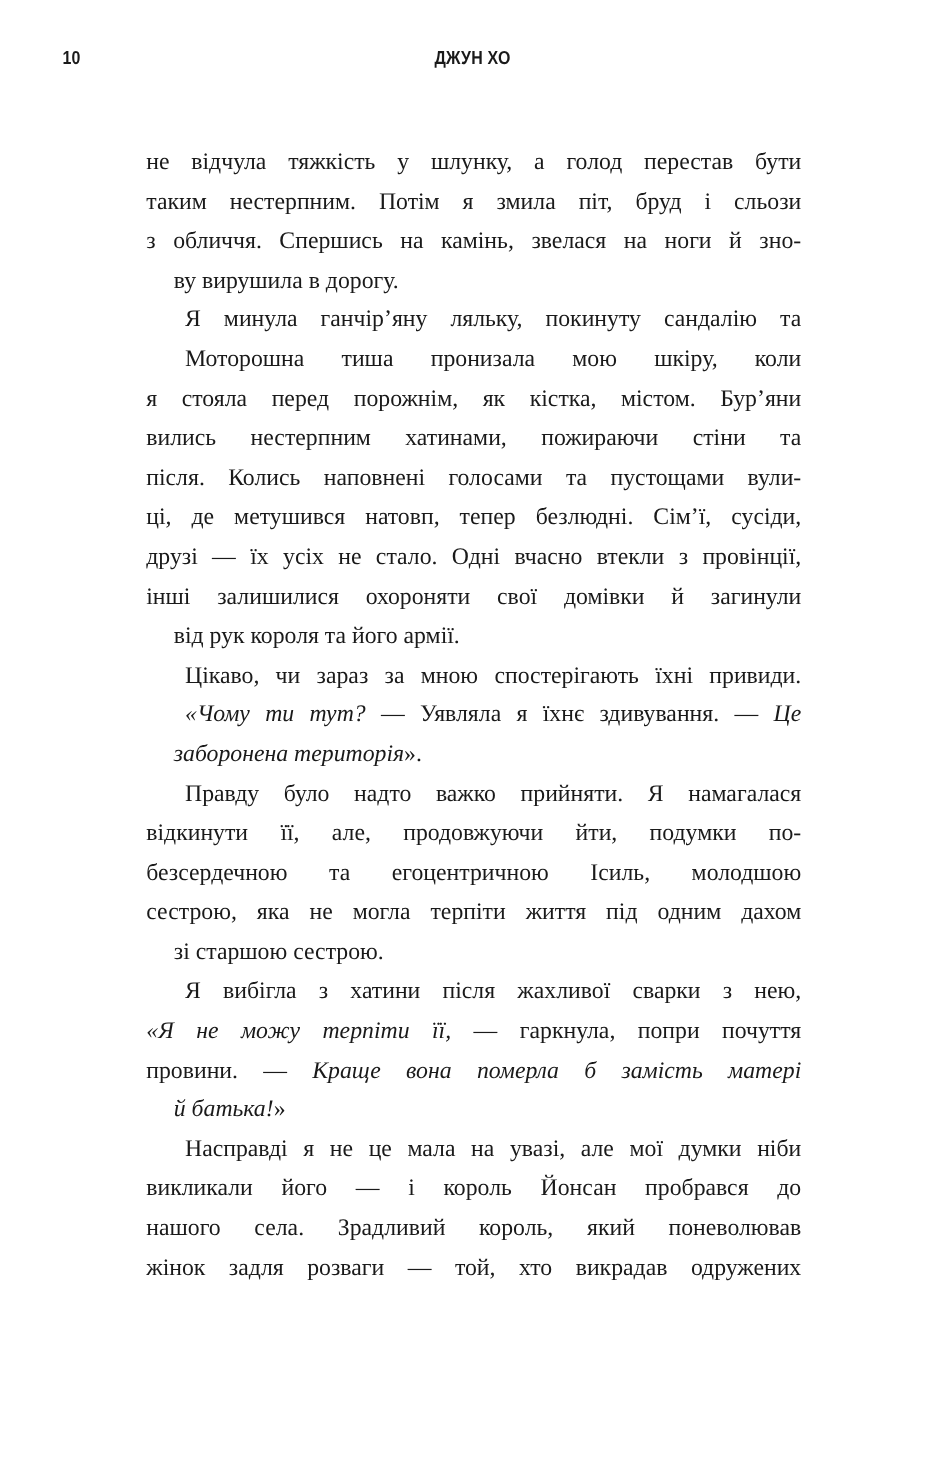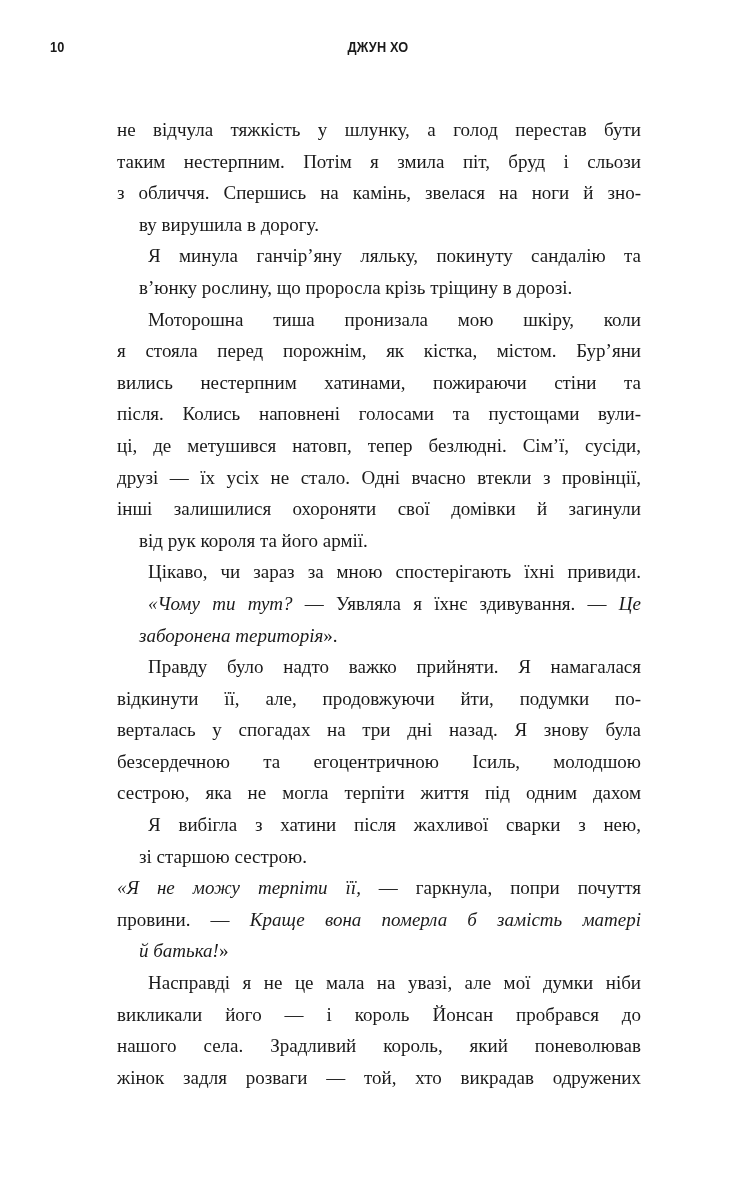--- a/index.html
+++ b/index.html
@@ -30,39 +30,37 @@
   <span class="page-number">10</span>
   <span class="author">ДЖУН ХО</span>
 </div>
 
 <div class="body-text">
   <span class="line">не відчула тяжкість у шлунку, а голод перестав бути</span>
   <span class="line">таким нестерпним. Потім я змила піт, бруд і сльози</span>
   <span class="line">з обличчя. Спершись на камінь, звелася на ноги й зно-</span>
   <span class="line last">ву вирушила в дорогу.</span>
   <span class="line indent">Я минула ганчір’яну ляльку, покинуту сандалію та</span>
-  <span class="line last">в’юнку рослину, що проросла крізь тріщину в дорозі.</span>
   <span class="line indent">Моторошна тиша пронизала мою шкіру, коли</span>
   <span class="line">я стояла перед порожнім, як кістка, містом. Бур’яни</span>
   <span class="line">вились нестерпним хатинами, пожираючи стіни та</span>
   <span class="line">після. Колись наповнені голосами та пустощами вули-</span>
   <span class="line">ці, де метушився натовп, тепер безлюдні. Сім’ї, сусіди,</span>
   <span class="line">друзі — їх усіх не стало. Одні вчасно втекли з провінції,</span>
   <span class="line">інші залишилися охороняти свої домівки й загинули</span>
   <span class="line last">від рук короля та його армії.</span>
   <span class="line indent">Цікаво, чи зараз за мною спостерігають їхні привиди.</span>
   <span class="line indent"><span class="it">«Чому ти тут?</span><span> — Уявляла я їхнє здивування. — </span><span class="it">Це</span></span>
   <span class="line last"><span class="it">заборонена територія</span><span>».</span></span>
   <span class="line indent">Правду було надто важко прийняти. Я намагалася</span>
   <span class="line">відкинути її, але, продовжуючи йти, подумки по-</span>
-  <span class="line">верталась у спогадах на три дні назад. Я знову була</span>
   <span class="line">безсердечною та егоцентричною Ісиль, молодшою</span>
   <span class="line">сестрою, яка не могла терпіти життя під одним дахом</span>
+  <span class="line last">зі старшою сестрою.</span>
   <span class="line indent">Я вибігла з хатини після жахливої сварки з нею,</span>
-  <span class="line last">зі старшою сестрою.</span>
   <span class="line"><span class="it">«Я не можу терпіти її,</span><span> — гаркнула, попри почуття</span></span>
   <span class="line"><span>провини. — </span><span class="it">Краще вона померла б замість матері</span></span>
   <span class="line last"><span class="it">й батька!</span><span>»</span></span>
   <span class="line indent">Насправді я не це мала на увазі, але мої думки ніби</span>
   <span class="line">викликали його — і король Йонсан пробрався до</span>
   <span class="line">нашого села. Зрадливий король, який поневолював</span>
   <span class="line">жінок задля розваги — той, хто викрадав одружених</span>
 </div>
 
 </body></html>

